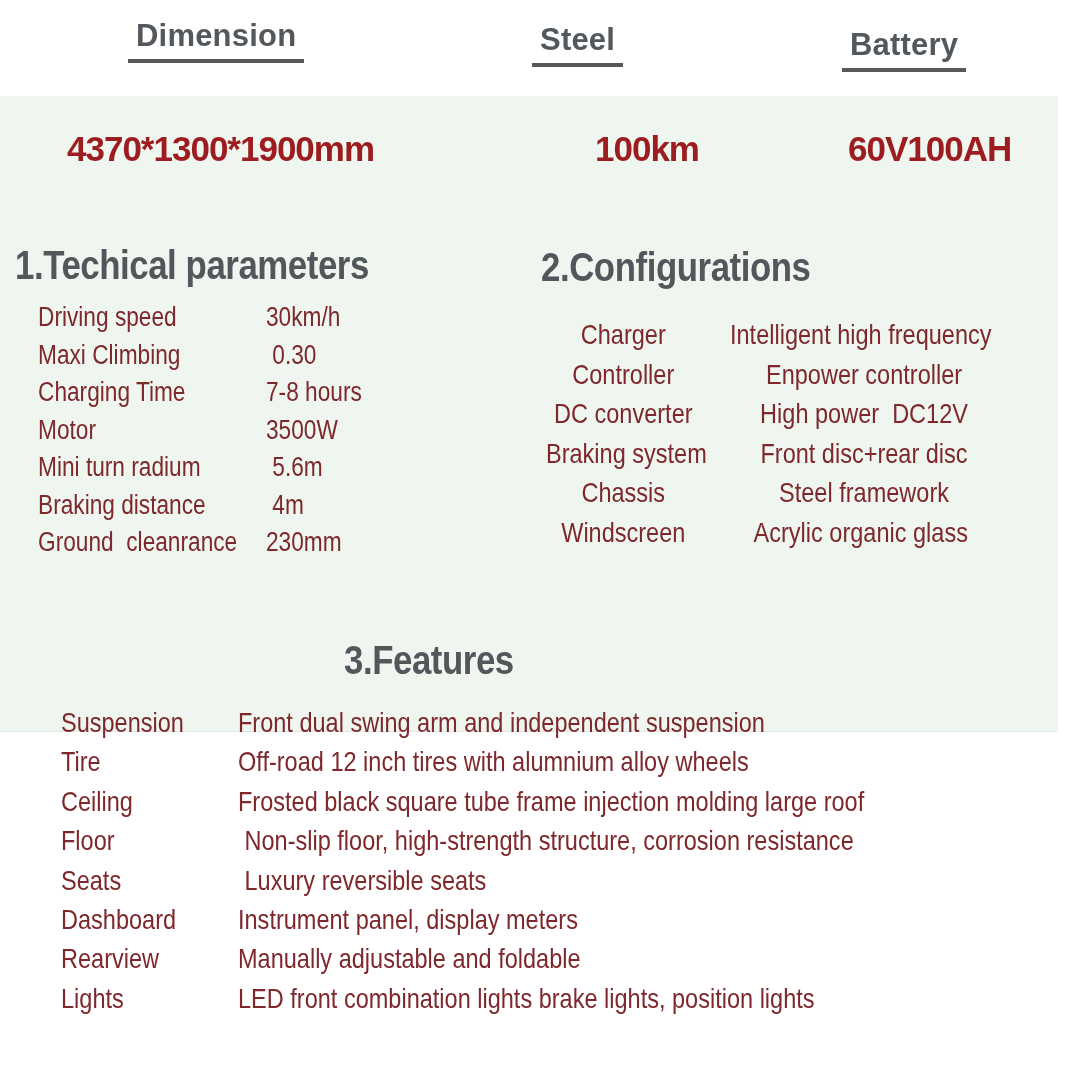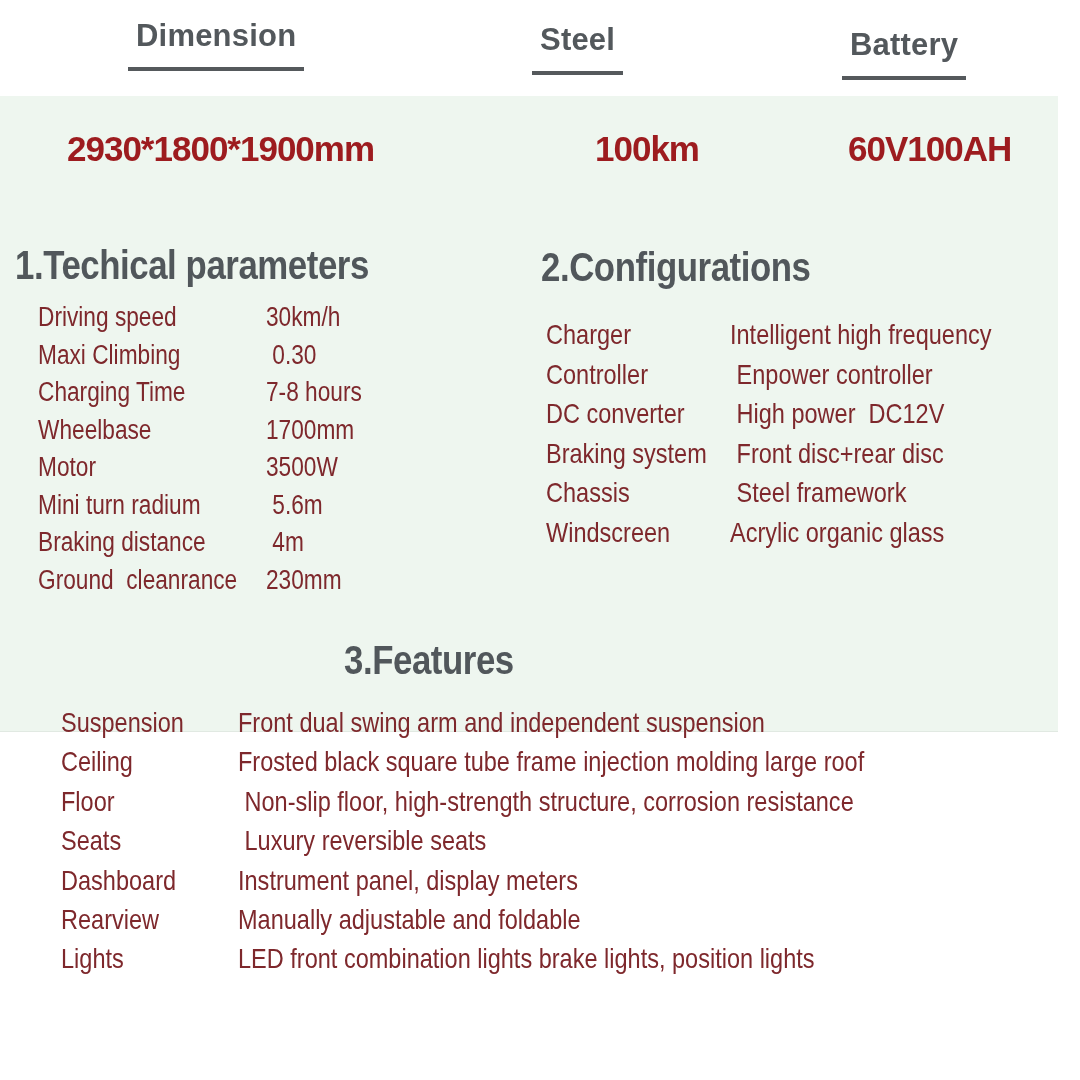--- a/index.html
+++ b/index.html
@@ -20,21 +20,21 @@
     background: #eef6ef;
     border-bottom: 1px solid rgba(0,0,0,0.05);
   }
   
   .col-header {
     position: absolute;
     font-weight: bold;
     font-size: 31px;
     line-height: 1.15;
     color: #53585c;
-    padding: 0 8px 13px 8px;
+    padding: 0 8px 5px 8px;
     border-bottom: 4px solid #55595c;
     letter-spacing: 0.2px;
     white-space: pre;
   }
   .hdr-dimension { left: 128px; top: 18px; }
   .hdr-range    { left: 532px; top: 22px; }
   .hdr-battery  { left: 842px; top: 27px; text-align: right; }
   
   .col-value {
     position: absolute;
@@ -72,61 +72,57 @@
     transform-origin: left center;
   }
   .lbl { flex: 0 0 auto; }
   .val { flex: 1 1 auto; }
 
   #tech-table { left: 38px; top: 299px; font-size: 27px; }
   #tech-table .spec-row { height: 37.5px; line-height: 37.5px; gap: 16px; }
   #tech-table .lbl { width: 212px; }
 
   #config-table { left: 546px; top: 315px; font-size: 28px; }
-  #config-table .spec-row { height: 39.5px; line-height: 39.5px; }
+  #config-table .spec-row { height: 39.5px; line-height: 39.5px; text-align: center; }
   #config-table .lbl { width: 184px; }
 
   #features-table { left: 61px; top: 703px; font-size: 28px; }
   #features-table .spec-row { height: 39.4px; line-height: 39.4px; }
   #features-table .lbl { width: 177px; }
 </style>
 </head>
 <body>
 
 <div class="page">
 
   <div class="panel"></div>
 
   <div class="col-header hdr-dimension">Dimension</div>
   <div class="col-header hdr-range">Steel</div>
   <div class="col-header hdr-battery">Battery</div>
 
-  <div class="col-value val-dimension">2930*1800*1900mm</div>
+  <div class="col-value val-dimension">4370*1300*1900mm</div>
   <div class="col-value val-range">100km</div>
   <div class="col-value val-battery">60V100AH</div>
 
   <div class="section-title title-tech">1.Techical parameters</div>
   <div class="spec-table" id="tech-table">
     <div class="spec-row">
       <div class="cell lbl">Driving speed</div>
       <div class="cell val">30km/h</div>
     </div>
     <div class="spec-row">
       <div class="cell lbl">Maxi Climbing</div>
       <div class="cell val"> 0.30</div>
     </div>
     <div class="spec-row">
       <div class="cell lbl">Charging Time</div>
       <div class="cell val">7-8 hours</div>
     </div>
     <div class="spec-row">
-      <div class="cell lbl">Wheelbase</div>
-      <div class="cell val">1700mm</div>
-    </div>
-    <div class="spec-row">
       <div class="cell lbl">Motor</div>
       <div class="cell val">3500W</div>
     </div>
     <div class="spec-row">
       <div class="cell lbl">Mini turn radium</div>
       <div class="cell val"> 5.6m</div>
     </div>
     <div class="spec-row">
       <div class="cell lbl">Braking distance</div>
       <div class="cell val"> 4m</div>
@@ -165,20 +161,24 @@
     </div>
   </div>
 
   <div class="section-title title-features">3.Features</div>
   <div class="spec-table" id="features-table">
     <div class="spec-row">
       <div class="cell lbl">Suspension</div>
       <div class="cell val">Front dual swing arm and independent suspension</div>
     </div>
     <div class="spec-row">
+      <div class="cell lbl">Tire</div>
+      <div class="cell val">Off-road 12 inch tires with alumnium alloy wheels</div>
+    </div>
+    <div class="spec-row">
       <div class="cell lbl">Ceiling</div>
       <div class="cell val">Frosted black square tube frame injection molding large roof</div>
     </div>
     <div class="spec-row">
       <div class="cell lbl">Floor</div>
       <div class="cell val"> Non-slip floor, high-strength structure, corrosion resistance</div>
     </div>
     <div class="spec-row">
       <div class="cell lbl">Seats</div>
       <div class="cell val"> Luxury reversible seats</div>

